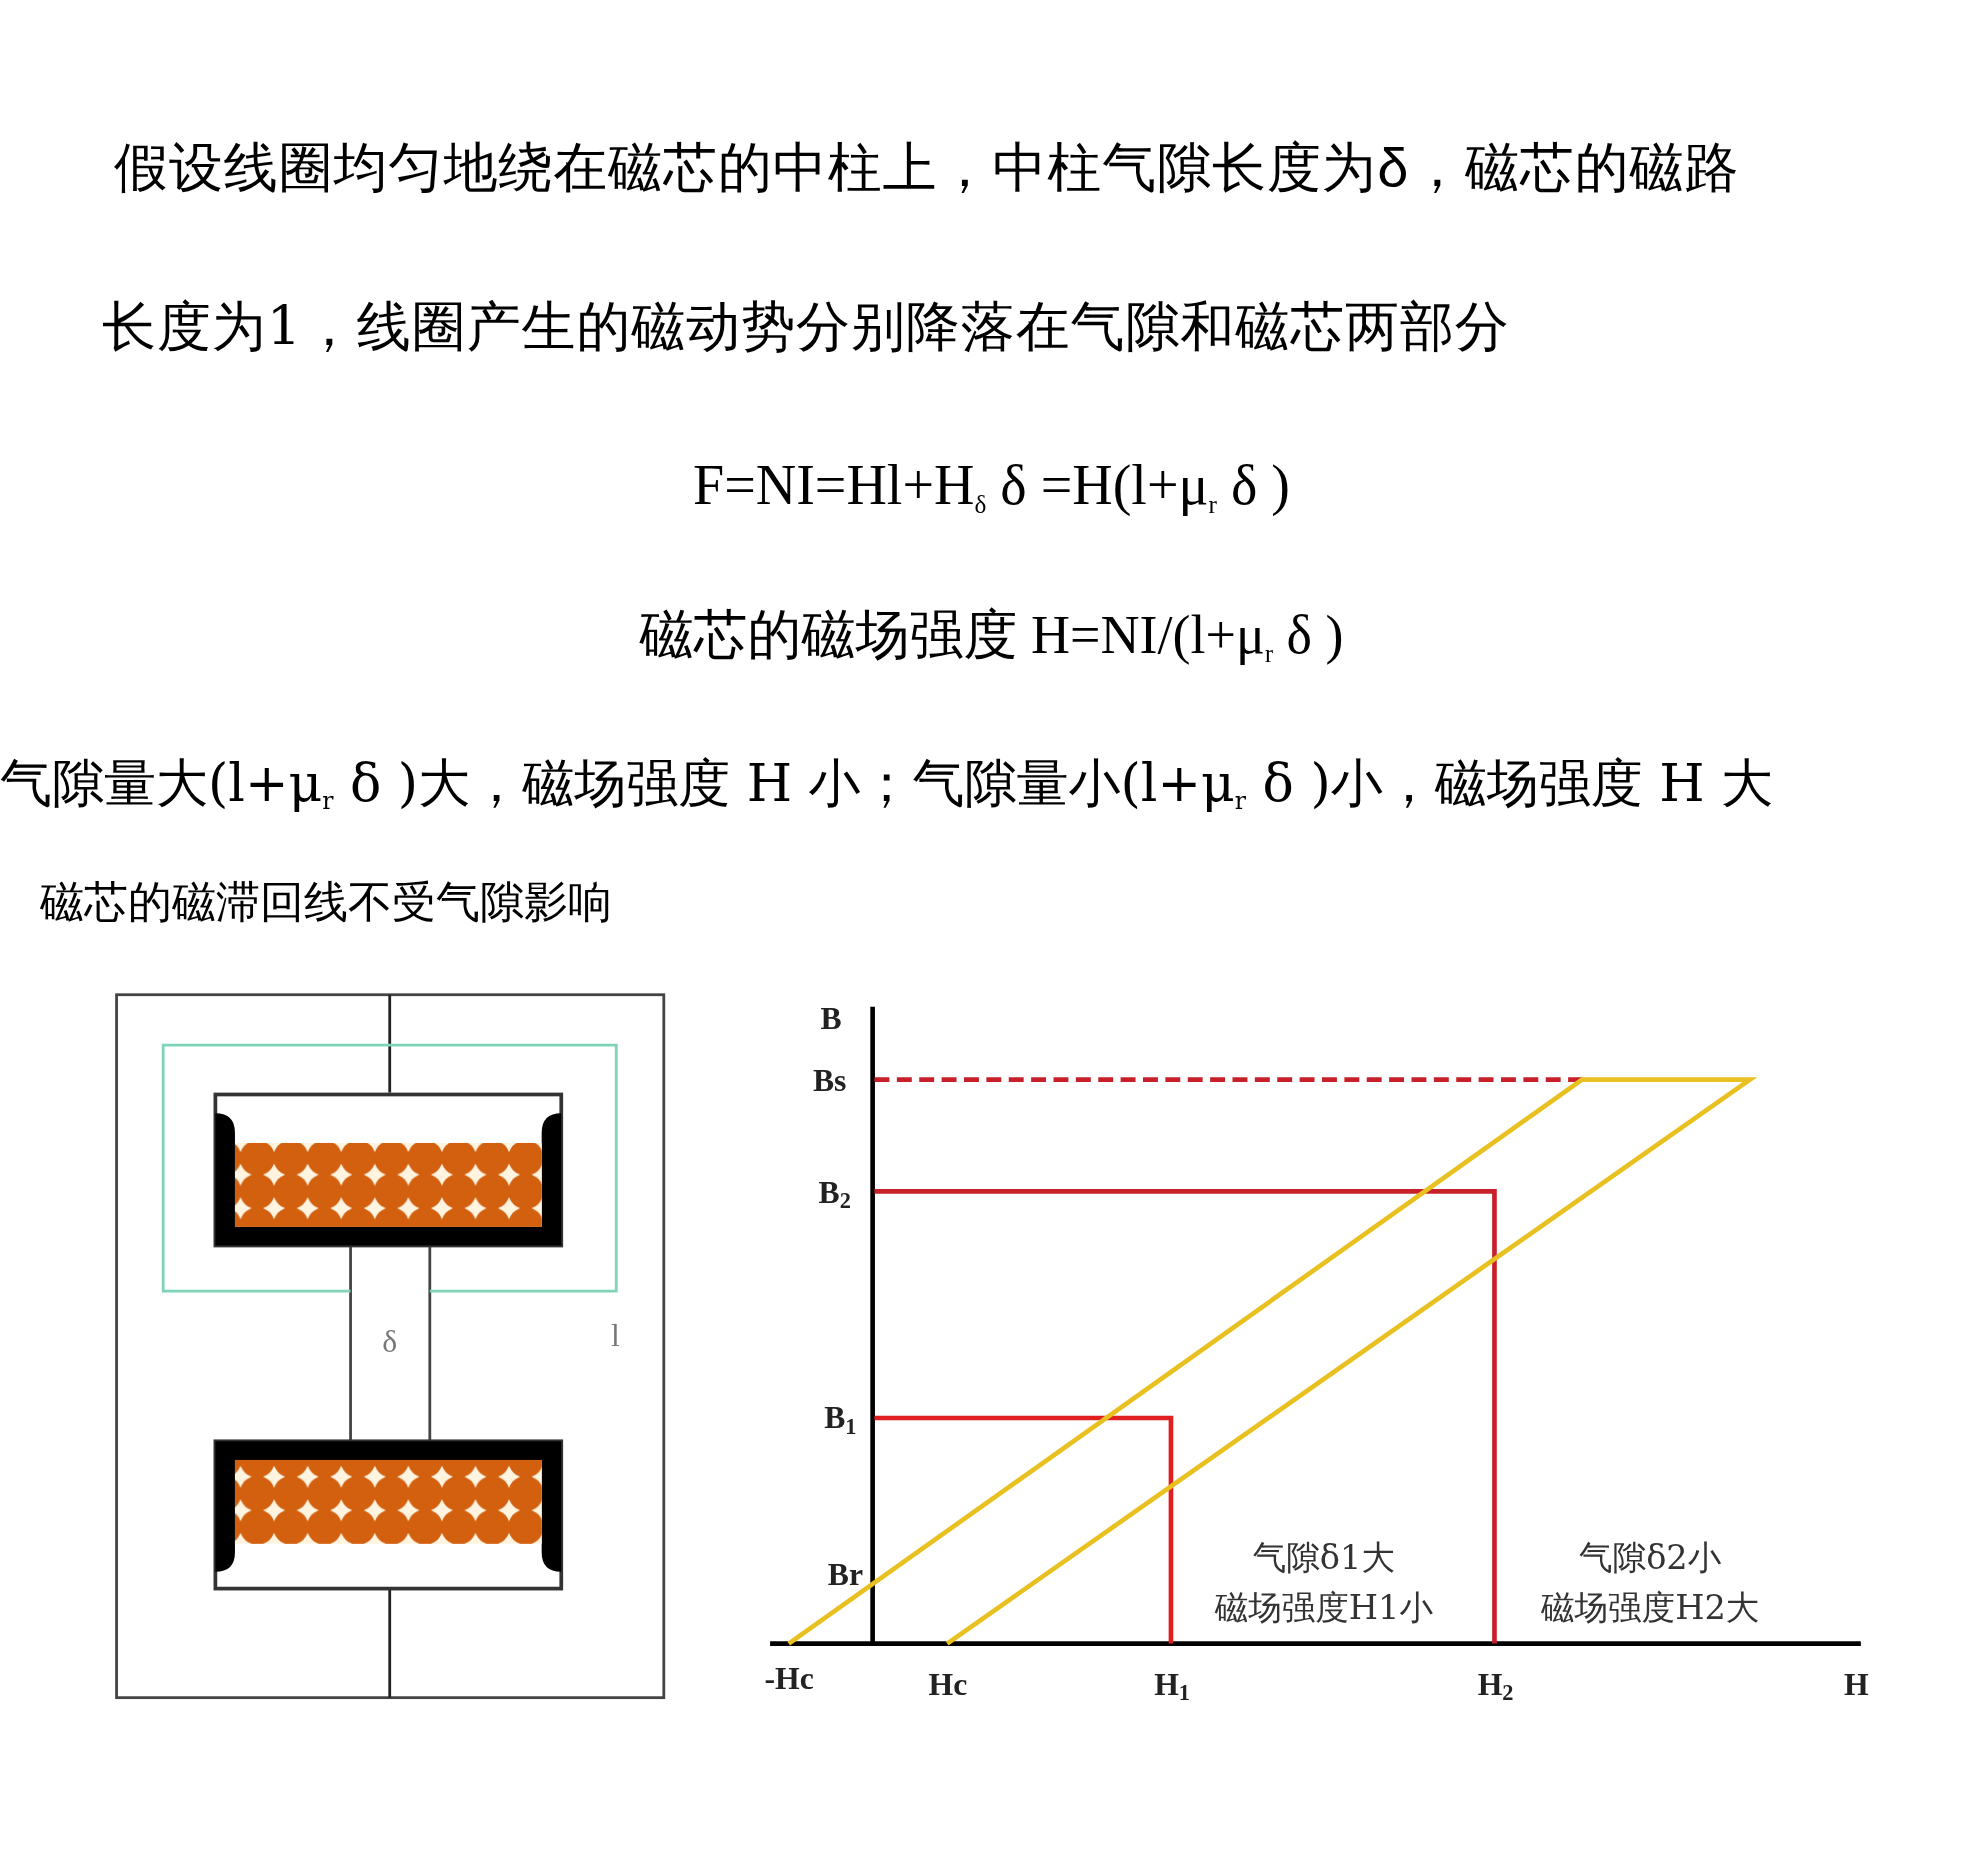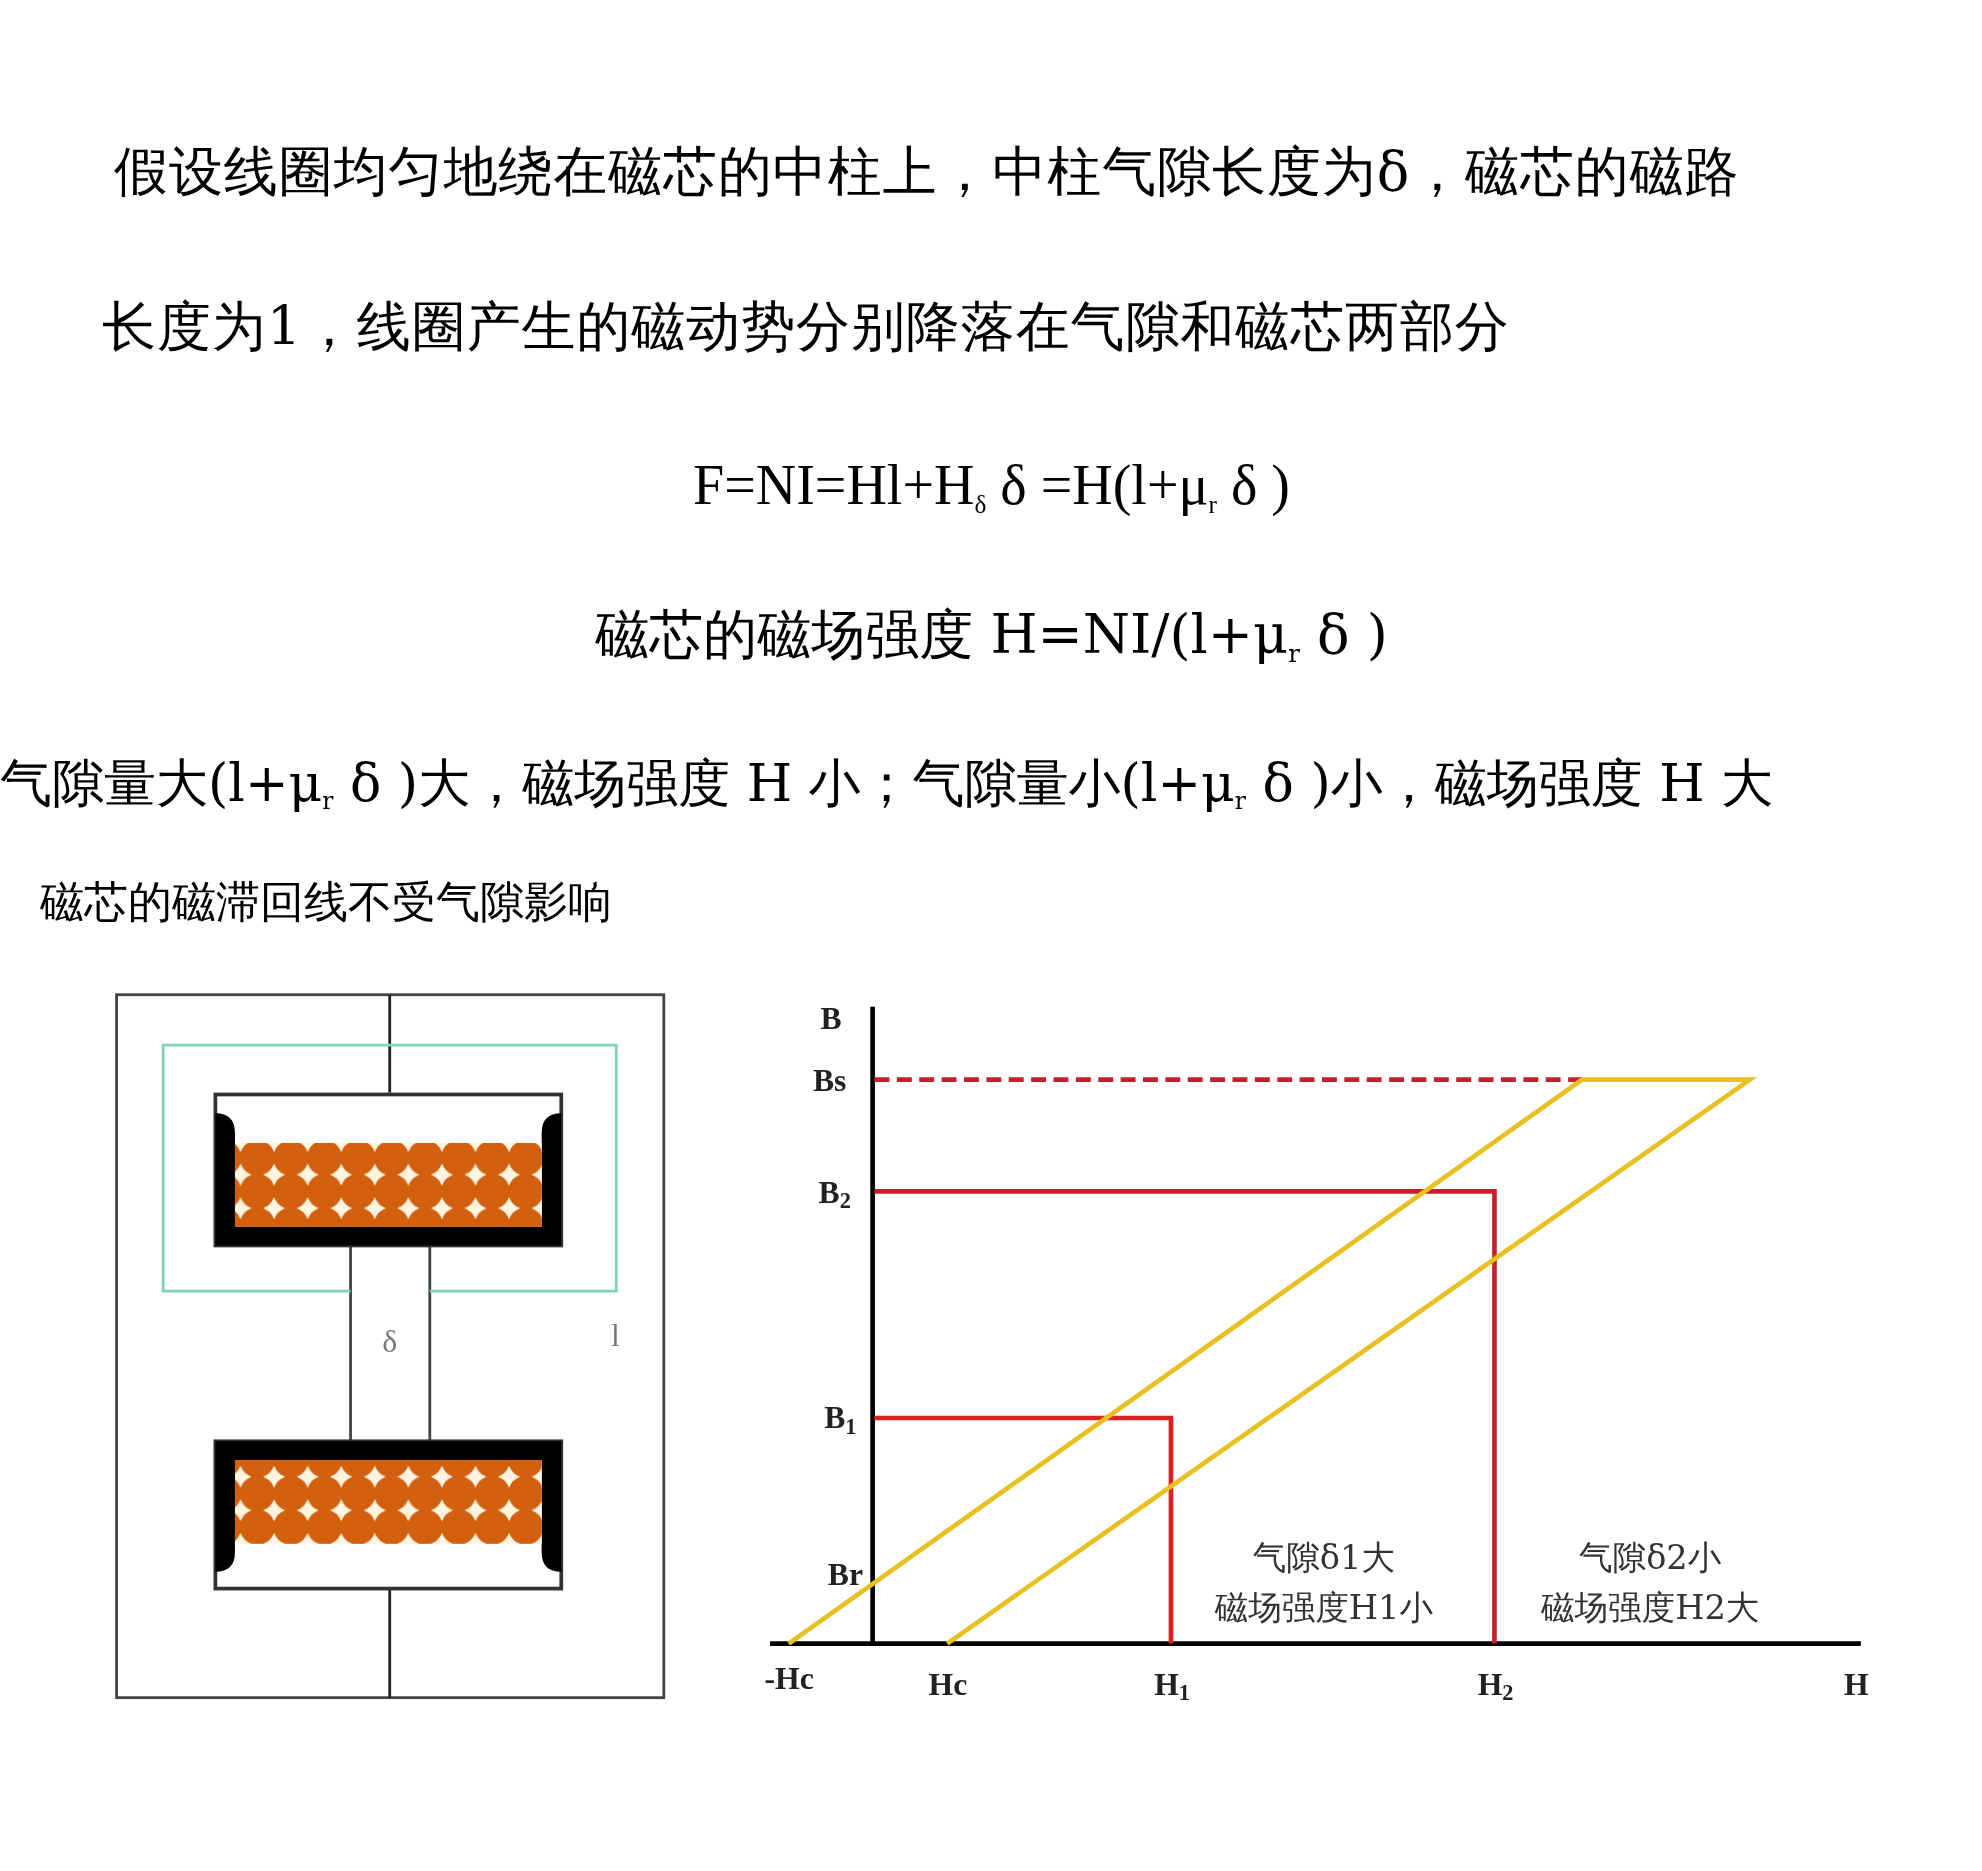--- a/index.html
+++ b/index.html
@@ -1,22 +1,22 @@
 <!DOCTYPE html>
 <html style="font-size:15px"><head>
 <meta charset="utf-8">
 <style>
   html, body { margin: 0; padding: 0; background: #ffffff; }
   body { width: 1983px; height: 1872px; position: relative; overflow: hidden;
          font-family: "DejaVu Serif", "Liberation Serif", serif; color: #000; }
   .line { position: absolute; white-space: nowrap; font-size: 54px; line-height: 1; }
-  .para1 { left: 114px; top: 145px; letter-spacing: 0.9px; }
+  .para1 { left: 114px; top: 145px; letter-spacing: 0.9px; font-family: Liberation Mono, monospace; }
   .para2 { left: 102px; top: 300px; letter-spacing: 0.9px; }
   .eq1 { left: 0; width: 1983px; text-align: center; top: 457px; font-family: "Liberation Serif", serif; font-size: 56px; }
-  .eq2 { left: 0; width: 1983px; text-align: center; top: 608px; font-size: 54px; }
+  .eq2 { left: 0; width: 1983px; text-align: center; top: 608px; font-size: 54px; font-family: Liberation Serif, serif; }
   .cmp { left: 0; width: 1983px; text-align: left; top: 757px; font-size: 52px; }
   .concl { left: 0; width: 1983px; text-align: left; top: 880px; font-size: 44px; padding-left: 40px; }
   .sub { font-size: 0.45em; vertical-align: -0.35em; }
   svg { position: absolute; left: 0; top: 0; }
   .svglabel { font-family: "Liberation Serif", serif; font-weight: bold; fill: #222; }
   .annot { font-family: "DejaVu Serif", serif; fill: #333; }
 </style>
 </head>
 <body>
 

